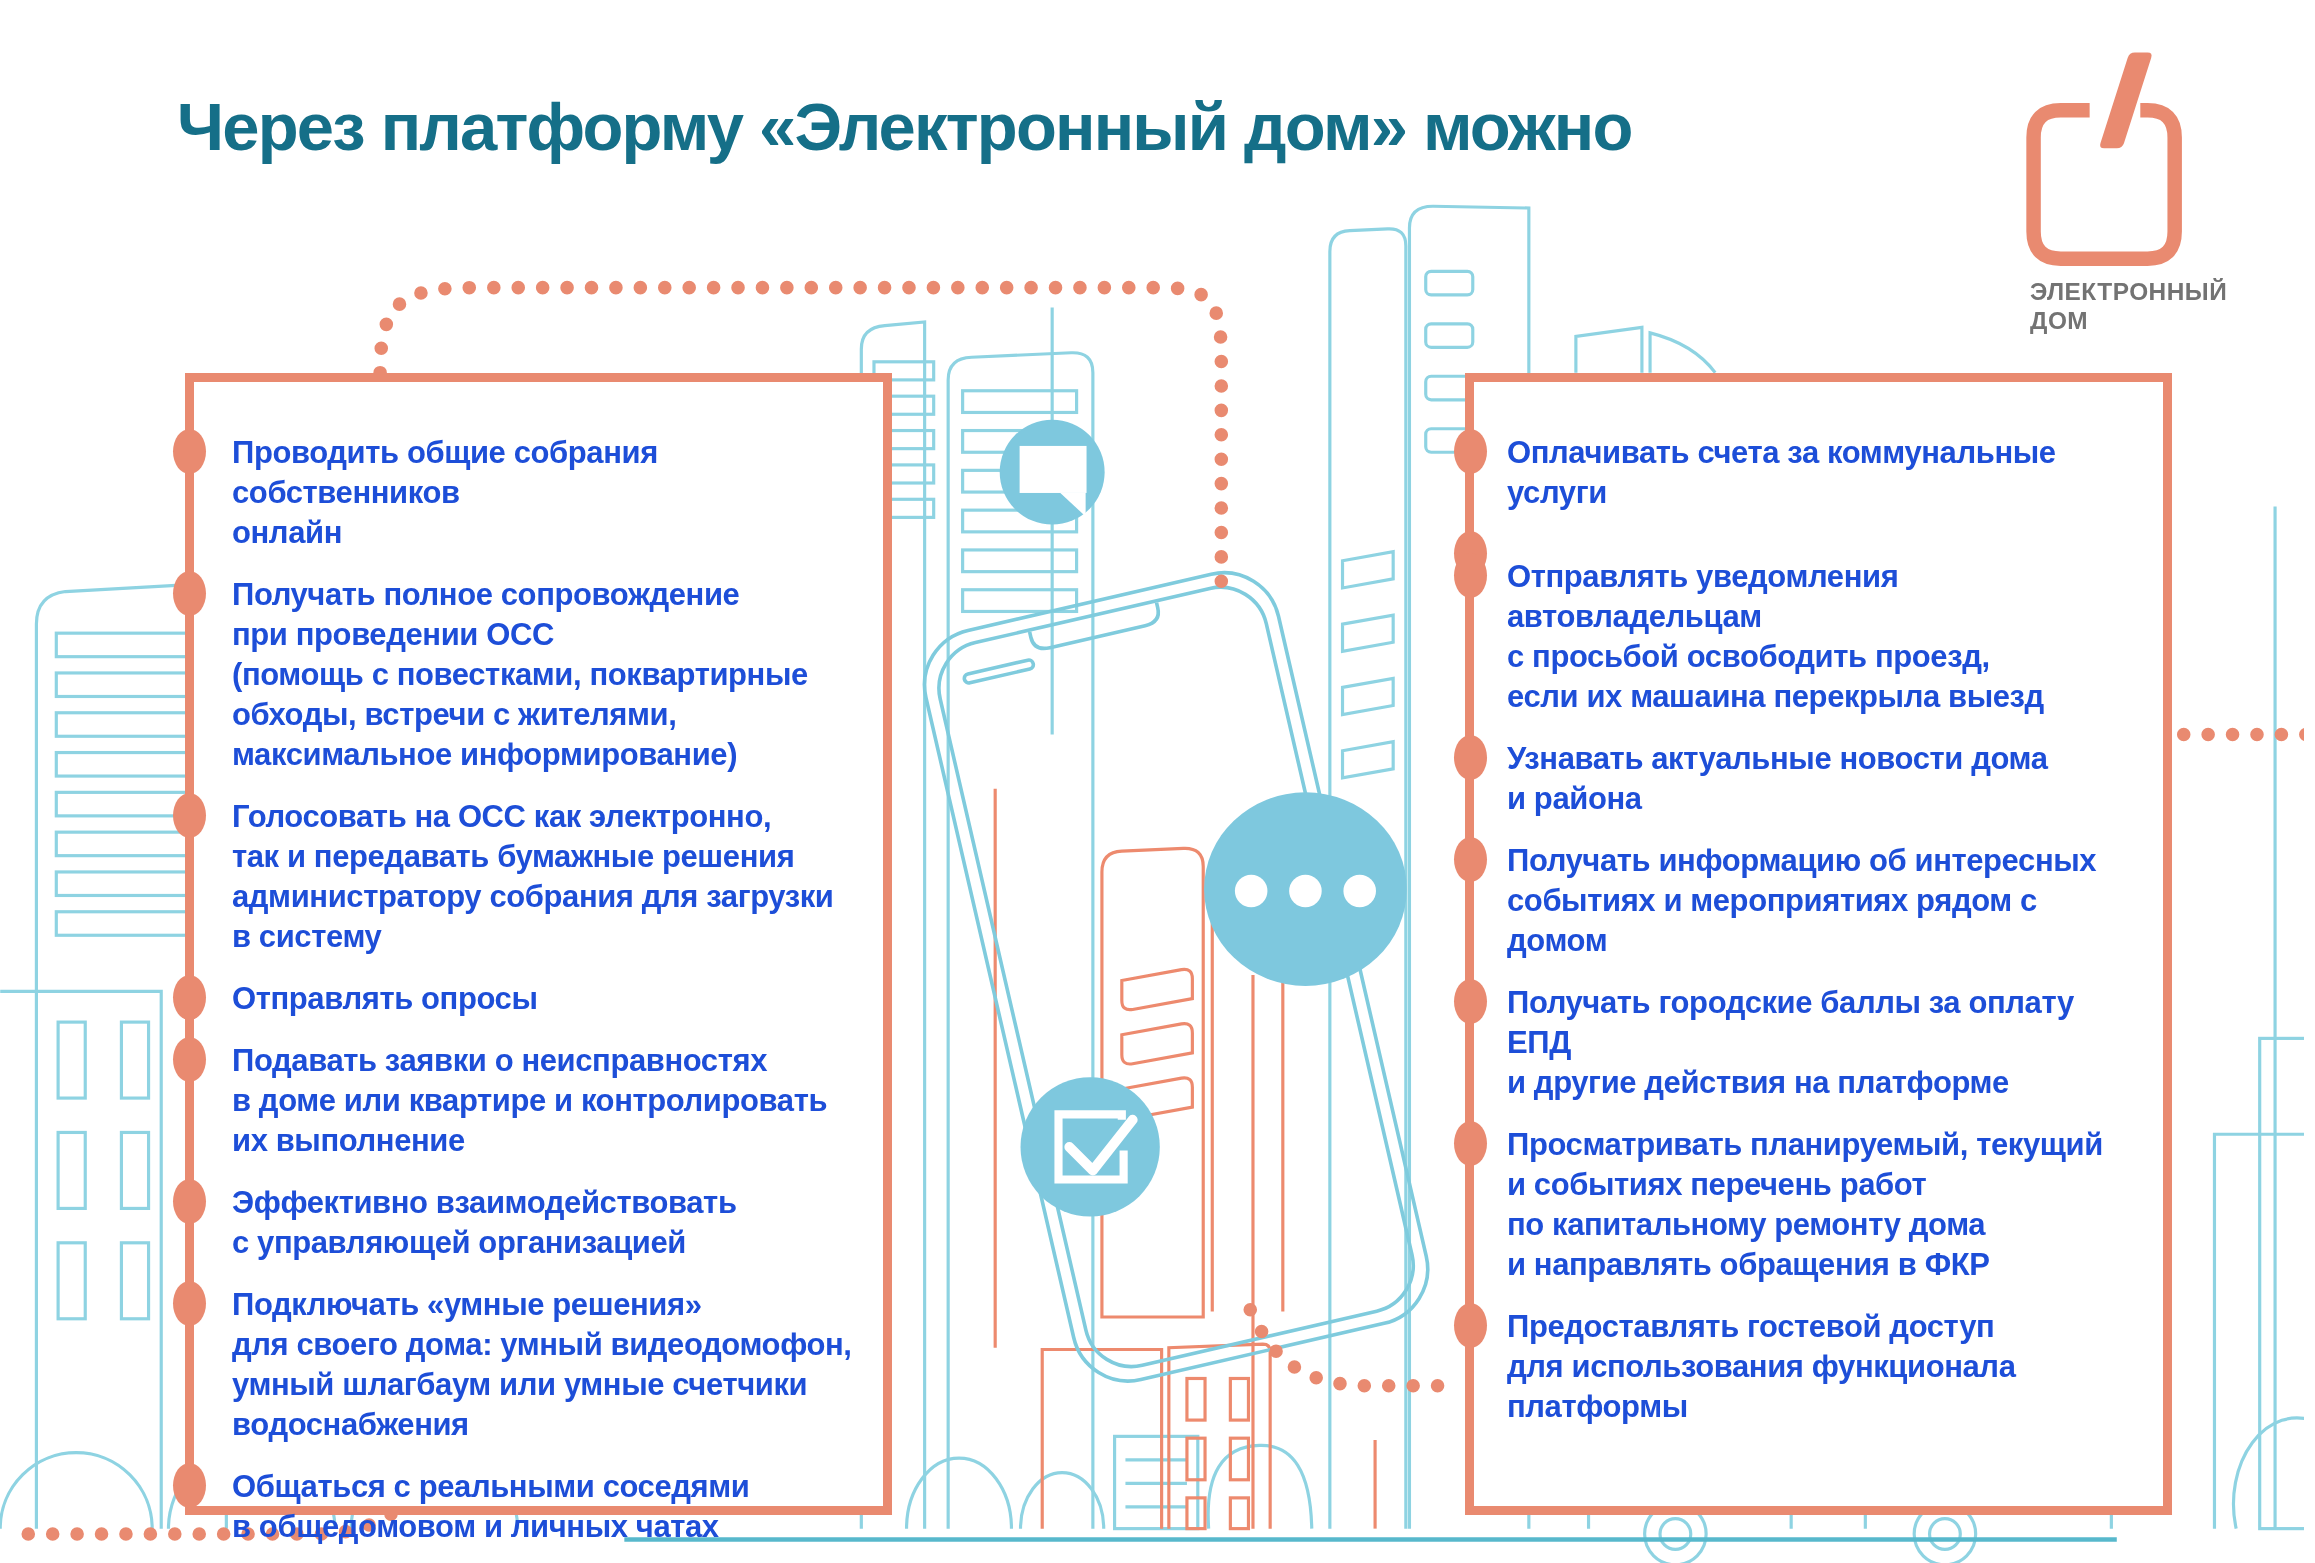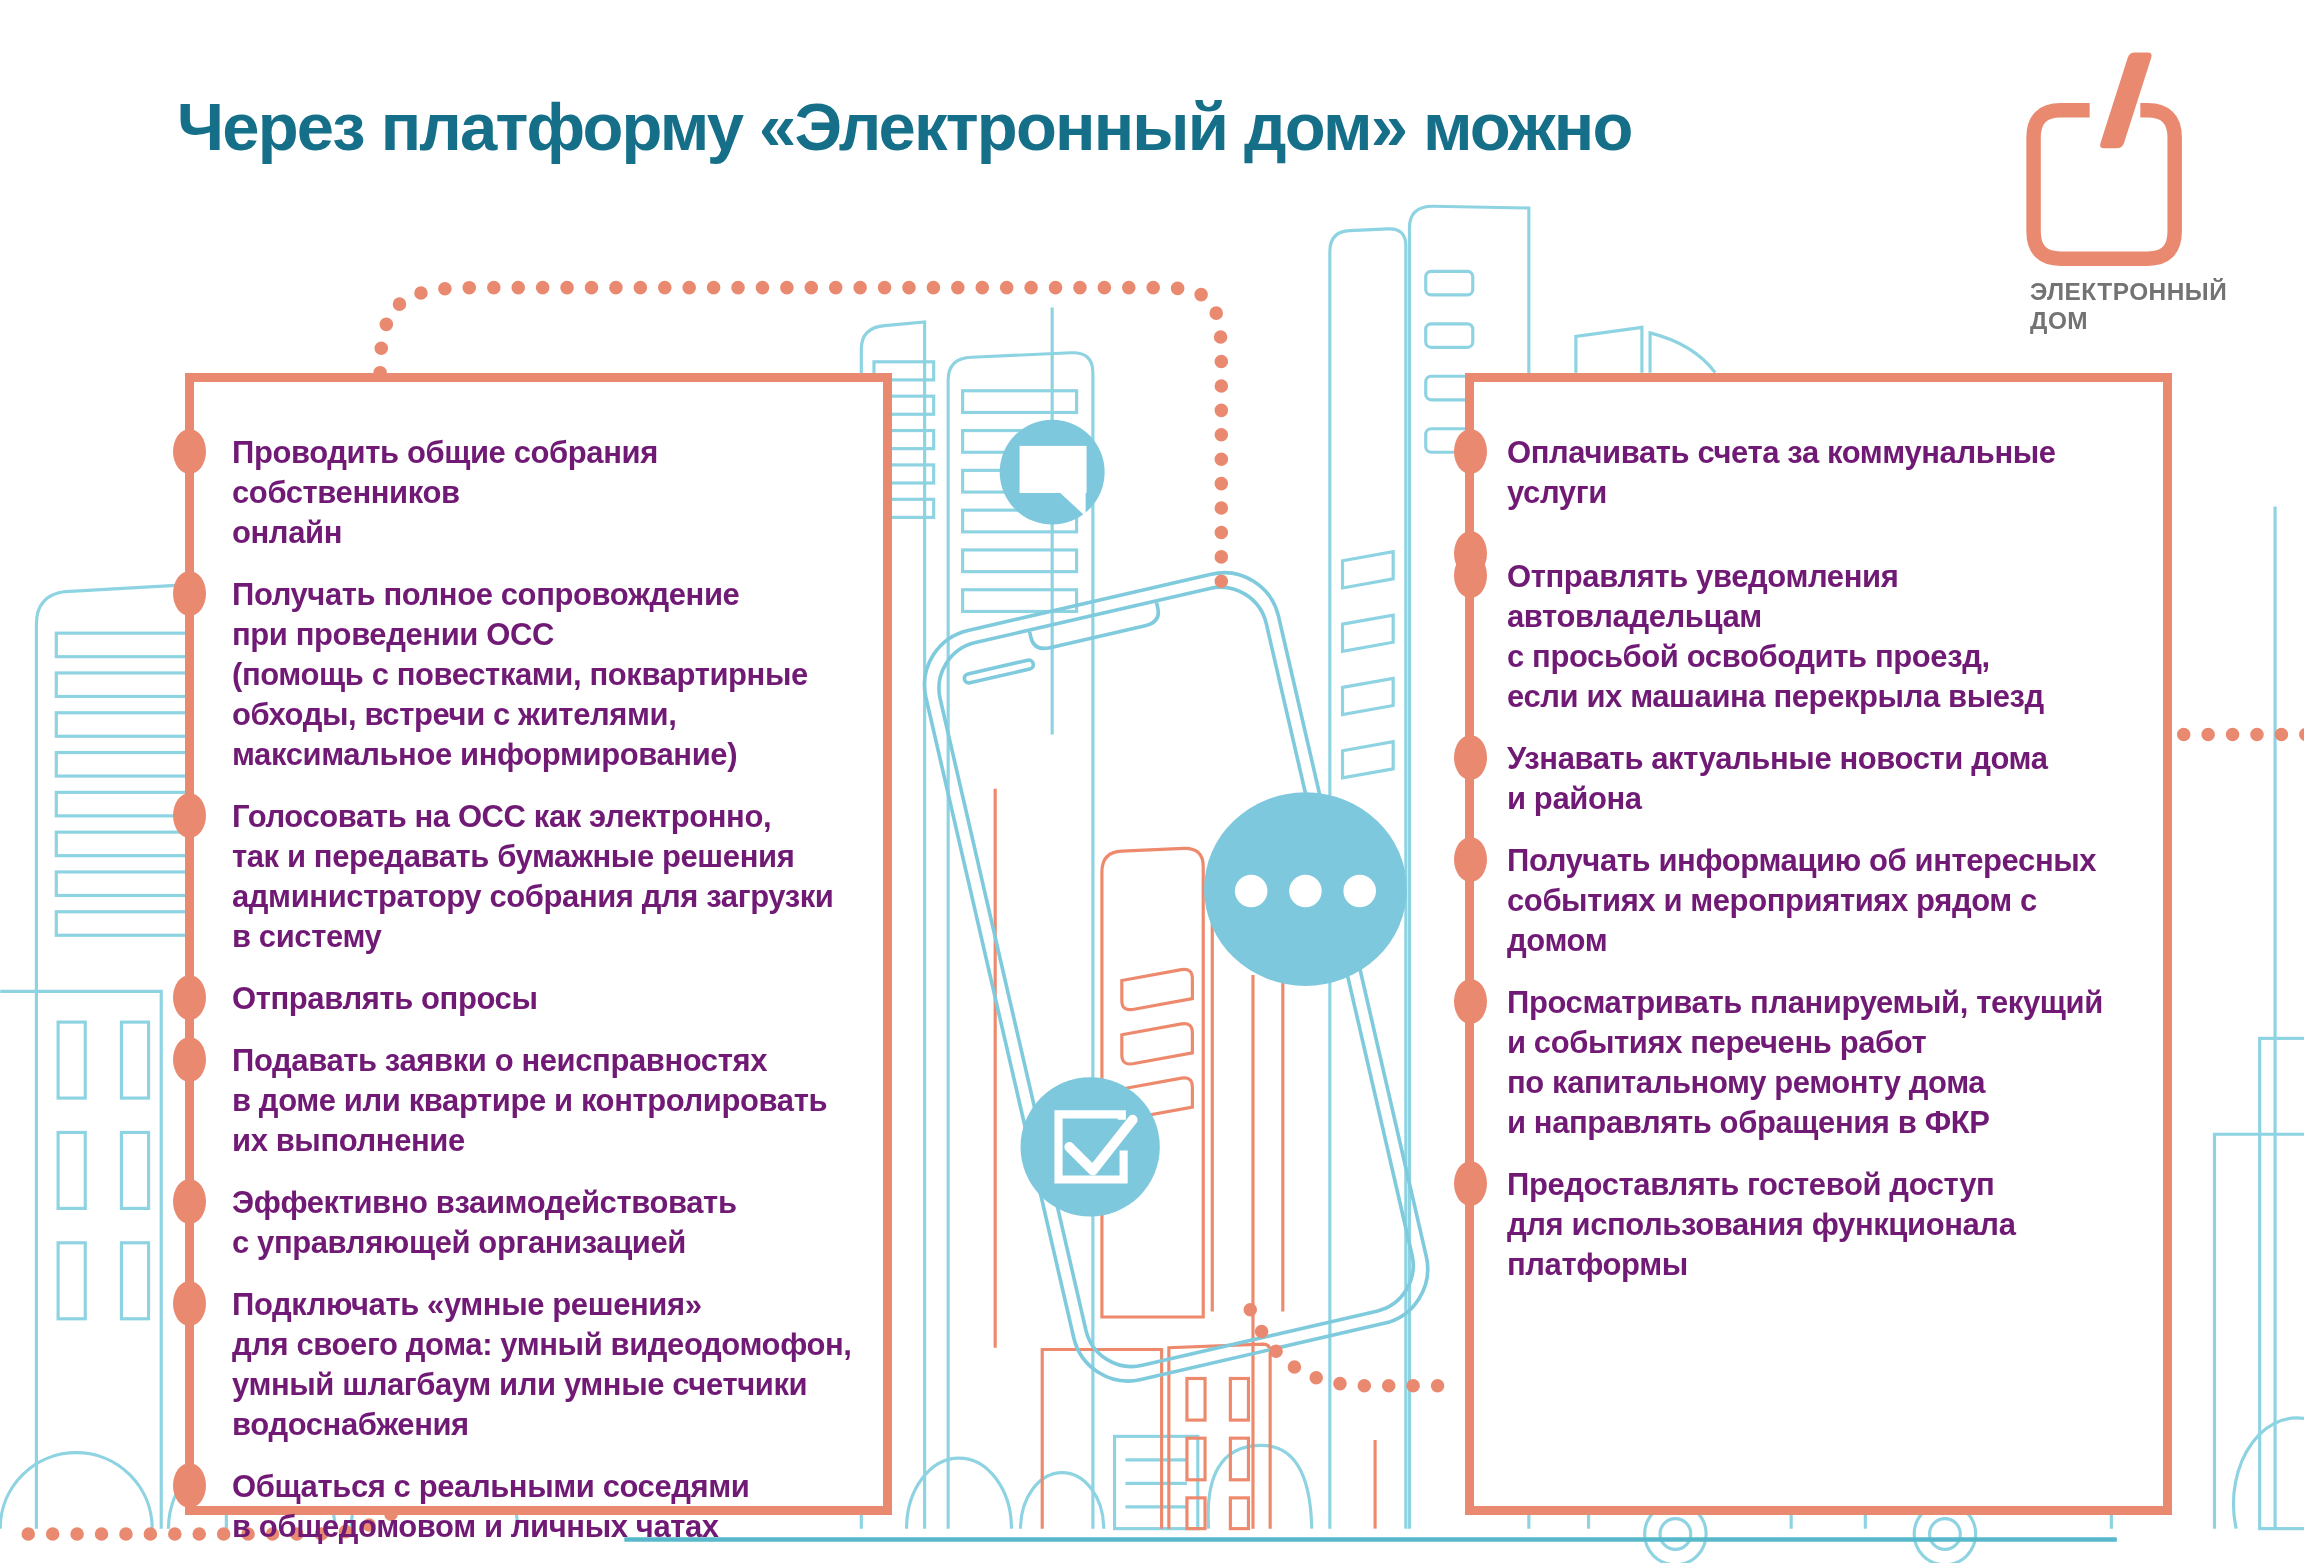--- a/index.html
+++ b/index.html
@@ -23,21 +23,21 @@
   .card {
     position:absolute; top:373px; width:707px; height:1142px;
     background:#ffffff; border:9px solid #E98A70; box-sizing:border-box;
   }
   .card-left  { left:185px;  padding:51px 23.5px 0 38px; }
   .card-right { left:1465px; padding:51px 23.5px 0 33px; }
 
   .card-list { display:flex; flex-direction:column; gap:22px; }
   .list-item { position:relative; }
   .item-text {
-    font-size:31px; font-weight:700; color:#701a75;
+    font-size:31px; font-weight:700; color:#1d4ed8;
     line-height:40px; letter-spacing:-0.4px; white-space:pre-line;
   }
   .bullet {
     position:absolute; width:33px; height:45px; top:-3.6px;
     background:#E98A70; border-radius:50%;
   }
   .card-left  .bullet { left:-59px; }
   .card-right .bullet { left:-53px; }
 </style>
 </head>
@@ -266,20 +266,25 @@
 и района</span>
         </div>
 
         <div class="list-item">
           <span class="bullet"></span>
           <span class="item-text">Получать информацию об интересных
 событиях и мероприятиях рядом с домом</span>
         </div>
 
 
+        <div class="list-item">
+          <span class="bullet"></span>
+          <span class="item-text">Получать городские баллы за оплату ЕПД
+и другие действия на платформе</span>
+        </div>
 
         <div class="list-item">
           <span class="bullet"></span>
           <span class="item-text">Просматривать планируемый, текущий
 и событиях перечень работ
 по капитальному ремонту дома
 и направлять обращения в ФКР</span>
         </div>
 
         <div class="list-item">

